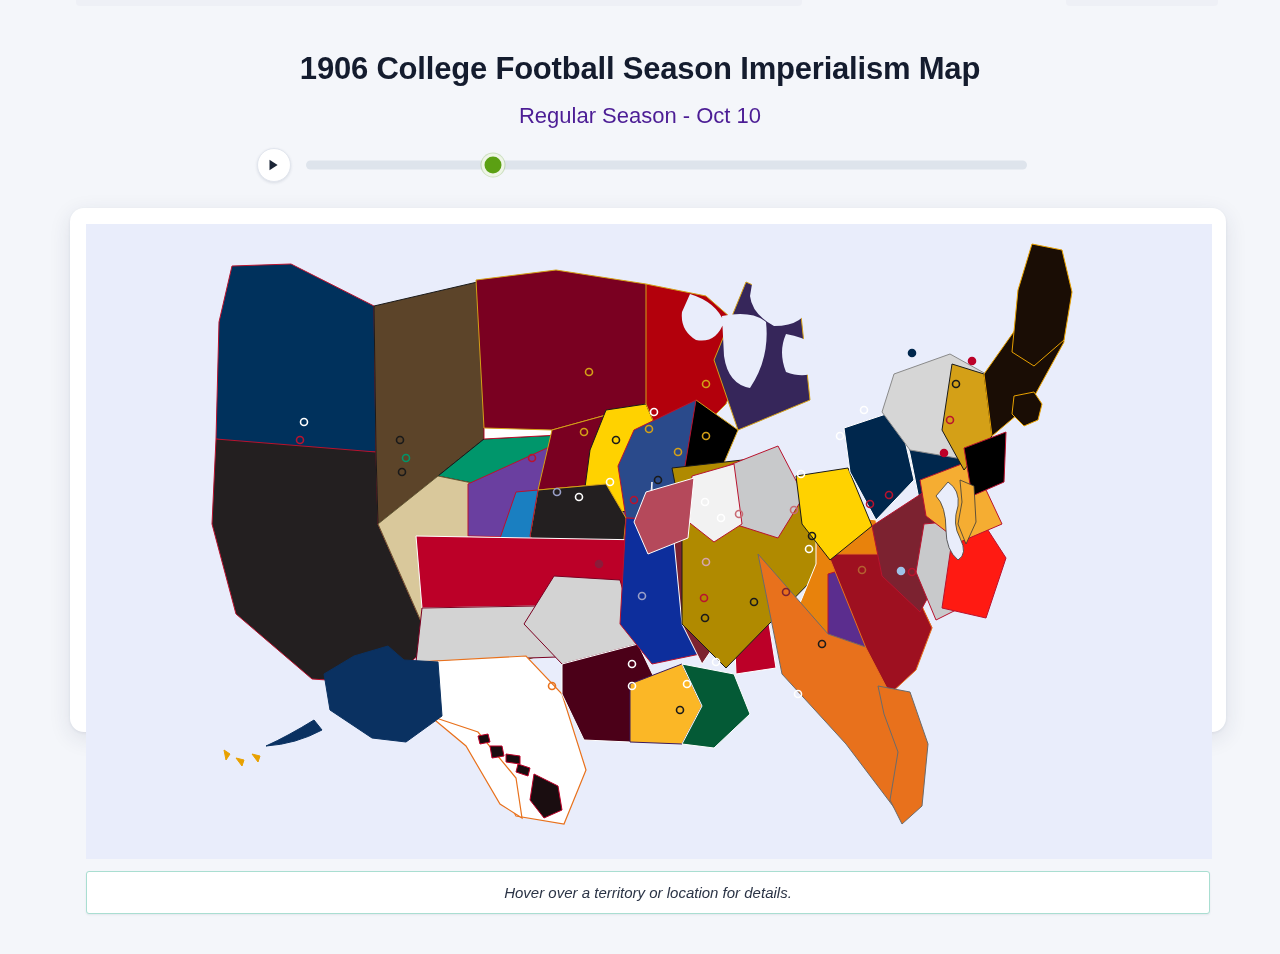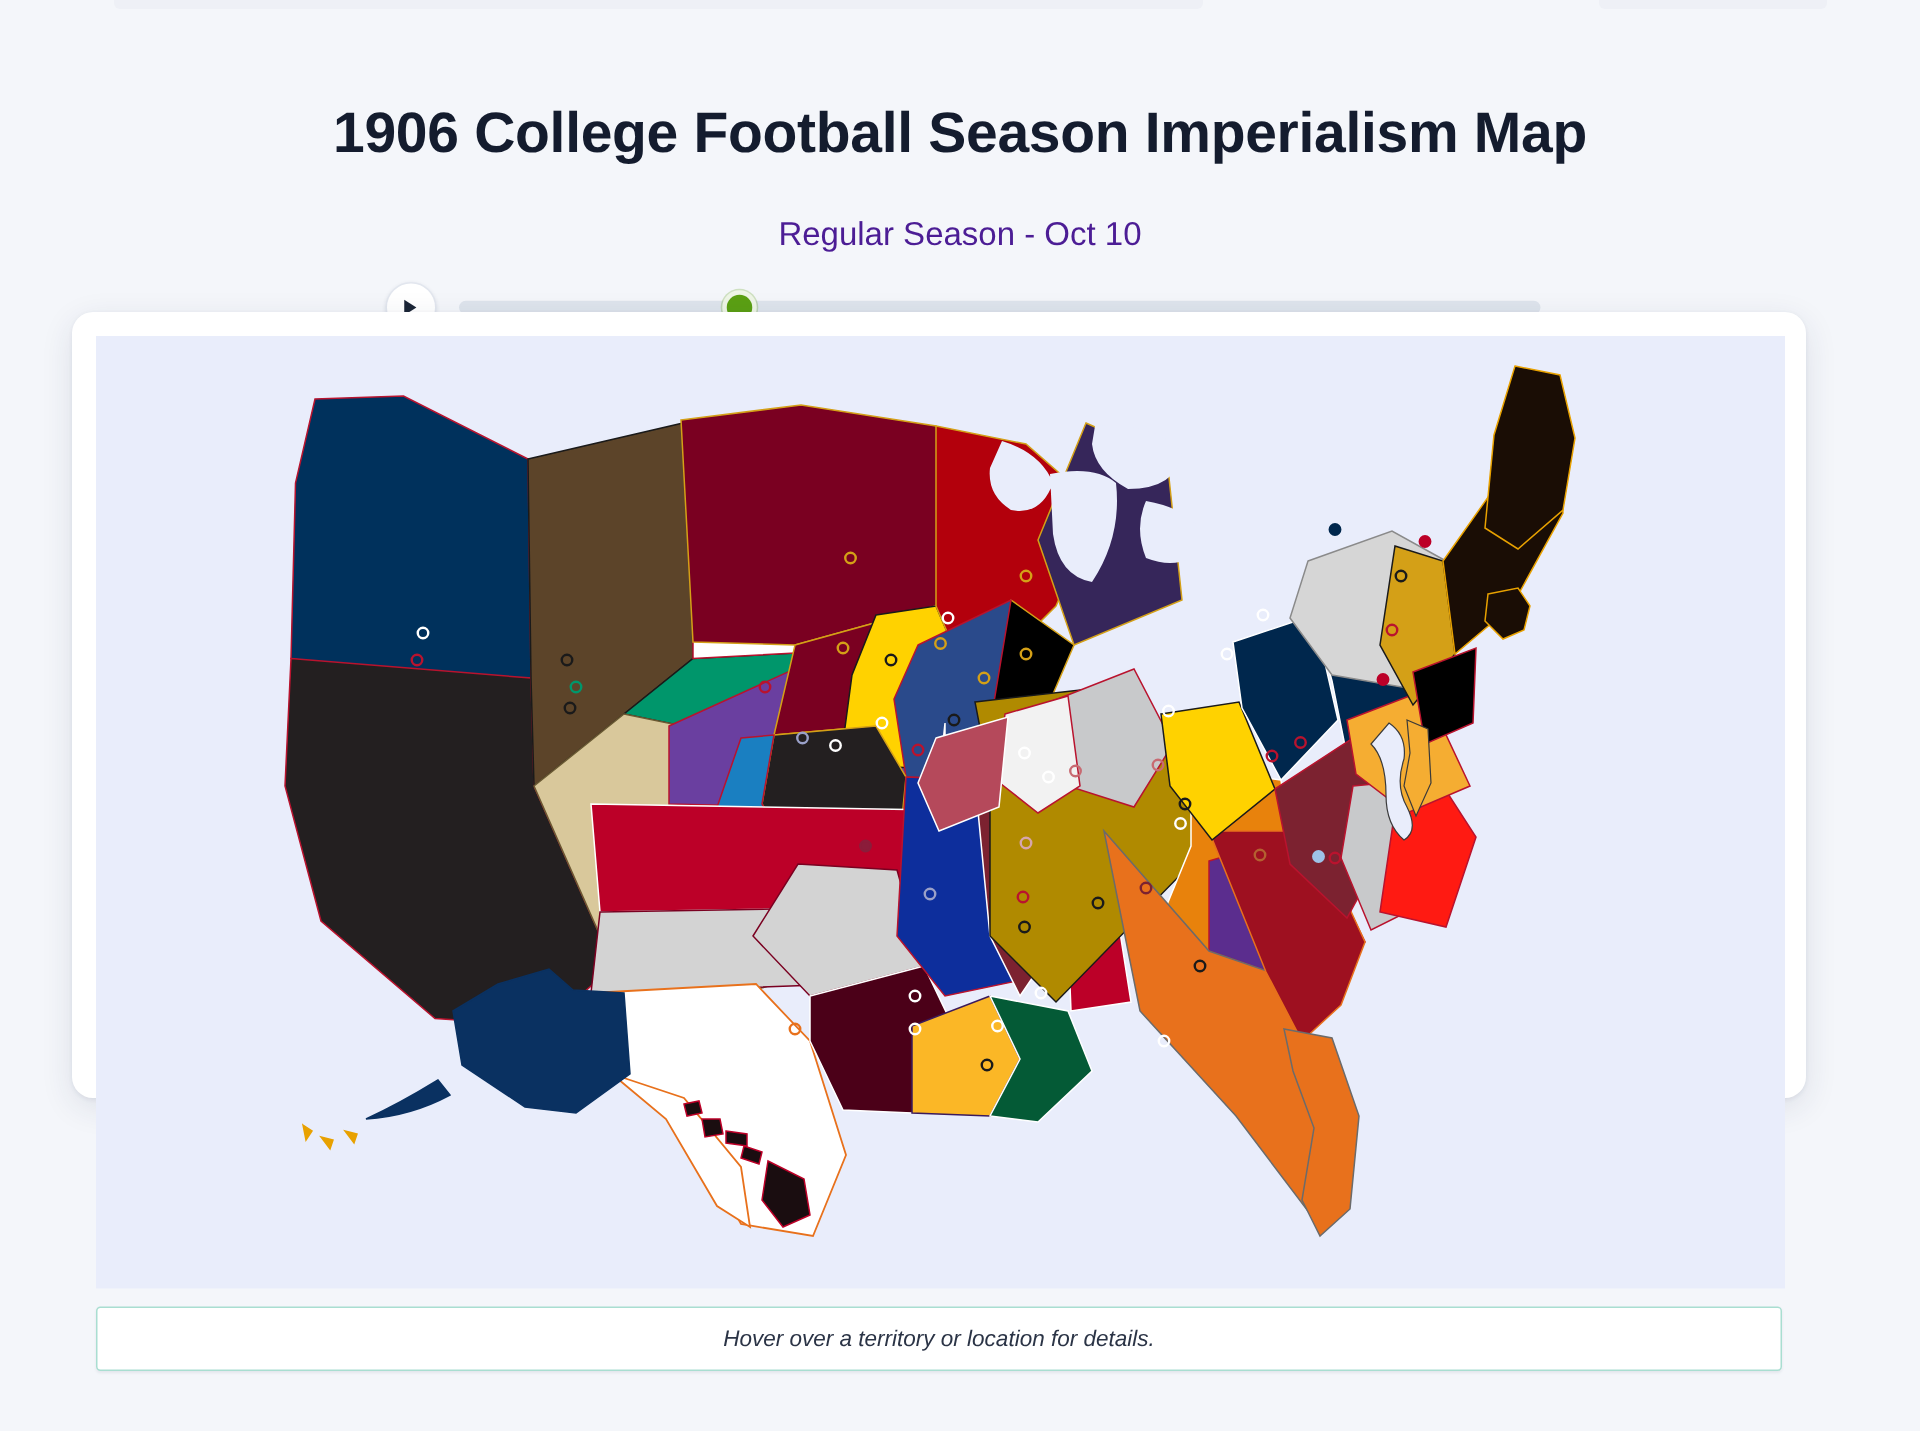--- a/index.html
+++ b/index.html
@@ -9,24 +9,24 @@
     font-family:"Liberation Sans", sans-serif;
     overflow:hidden;
     position:relative;
   }
   
   .top-strip{position:absolute;top:0;height:6px;background:#eef0f6;border-radius:0 0 4px 4px;}
   .top-strip.a{left:76px;width:726px;}
   .top-strip.b{left:1066px;width:152px;}
 
   .page-title{
-    margin:16px;
+    margin:0;
     padding-top:52px;
     text-align:center;
-    font-size:38px;
+    font-size:31px;
     font-weight:bold;
     letter-spacing:-0.2px;
     color:#141c2e;
     line-height:1.12;
   }
   .subtitle{
     margin:0;
     padding-top:16px;
     text-align:center;
     font-size:22px;
@@ -74,21 +74,21 @@
     width:17px;height:17px;border-radius:50%;
     background:#5ba013;
     border:3px solid #eef5e6;
     transform:translate(-50%,-50%);
     box-shadow:0 0 0 1px rgba(90,160,19,.25);
   }
 
   
   .card{
     position:absolute;
-    left:48px;top:208px;
+    left:70px;top:208px;
     width:1156px;height:524px;
     background:#ffffff;
     border-radius:14px;
     box-shadow:0 6px 22px rgba(34,45,80,.11), 0 1px 3px rgba(34,45,80,.07);
     box-sizing:border-box;
     padding:16px;
   }
   .map-stage{
     width:1126px;height:635px;
     background:#e9edfb;

